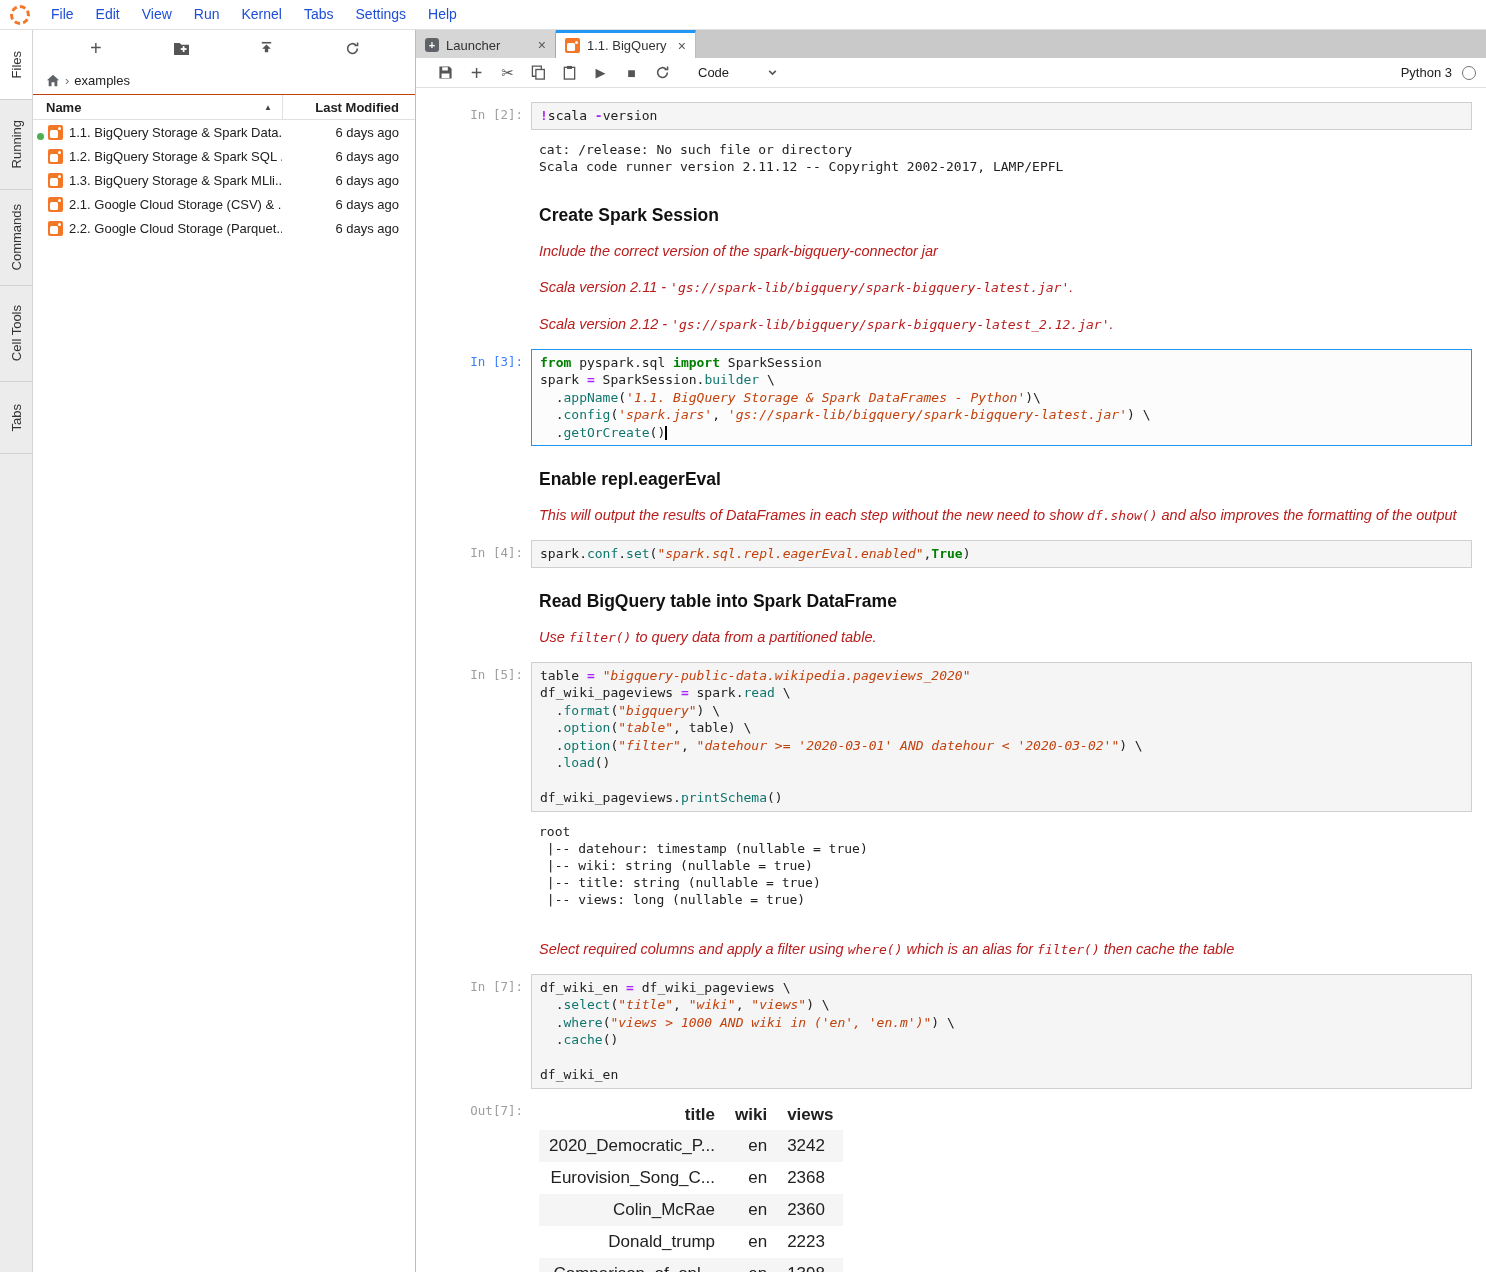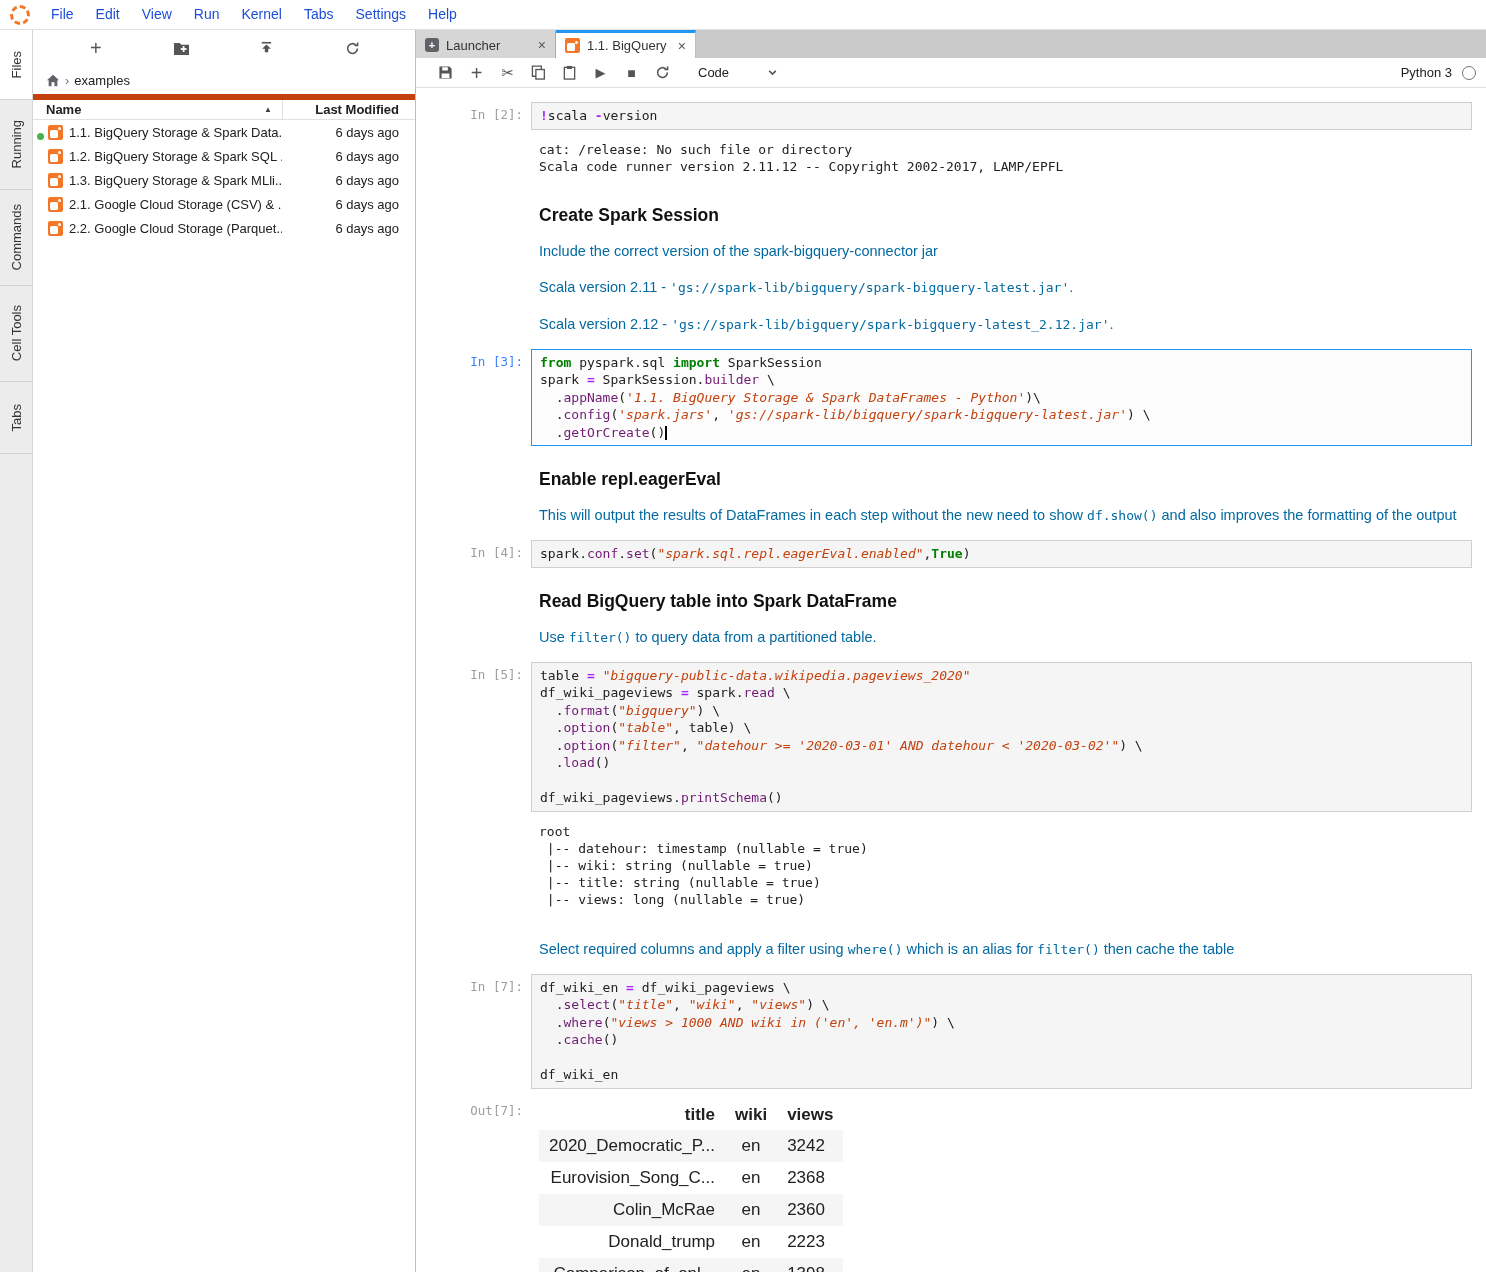--- a/index.html
+++ b/index.html
@@ -26,21 +26,21 @@
   
   .file-panel { width:383px; background:#fff; border-right:1px solid #bdbdbd;
                 display:flex; flex-direction:column; }
   .fb-toolbar { height:36px; display:flex; align-items:center; justify-content:space-around;
                 padding:0 20px; }
   .fb-toolbar .ic { width:24px; text-align:center; }
   .fb-breadcrumb { height:28px; display:flex; align-items:center; padding:0 13px;
                    font-size:13px; color:#212121; gap:5px; }
   .crumb-sep { color:#757575; font-size:13px; }
   .fb-headers { height:26px; display:flex; align-items:center;
-                border-top:6px solid #c2410c; border-bottom:1px solid #e0e0e0;
+                border-top:1px solid #c2410c; border-bottom:1px solid #e0e0e0;
                 font-size:13px; font-weight:bold; }
   .col-name { flex:1; padding-left:13px; display:flex; align-items:center; }
   .sort-ic { margin-left:auto; margin-right:10px; font-size:8px; color:#424242; }
   .col-mod { width:133px; text-align:right; padding-right:16px; border-left:1px solid #e0e0e0;
              height:100%; display:flex; align-items:center; justify-content:flex-end; }
   .fb-row { height:24px; display:flex; align-items:center; font-size:13px; cursor:default; }
   .run-dot { width:7px; height:7px; border-radius:50%; background:#4caf50;
              position:absolute; left:4px; top:8px; }
   .fb-name { flex:1; display:flex; align-items:center; gap:6px; padding-left:15px;
              position:relative; white-space:nowrap; overflow:hidden; }
@@ -87,38 +87,38 @@
   .prompt.active { color:#3b82f6; }
   .input { flex:1; background:#f5f5f5; border:1px solid #cfcfcf; padding:4px 8px;
            font-family:"DejaVu Sans Mono", monospace; font-size:13px; line-height:17.5px;
            white-space:pre; overflow:hidden; }
   .input.active { background:#fcfcfc; border:1px solid #2196f3; }
   .cell-block { margin-bottom:9px; }
   .cm-line { min-height:17.5px; }
   .tk-kw  { color:#008000; font-weight:bold; }
   .tk-str { color:#c2410c;font-style:italic; }
   .tk-op  { color:#aa22ff; font-weight:bold; }
-  .tk-prop{ color:#701a75; }
+  .tk-prop{ color:#0f766e; }
   .caret { display:inline-block; width:1.3px; height:14px; background:#000;
            vertical-align:text-bottom; }
 
   .out-row { display:flex; margin:6px 0 14px; }
   .out-text { flex:1; font-family:"DejaVu Sans Mono", monospace; font-size:13px;
               line-height:17px; color:#212121; padding:2px 8px; white-space:pre; }
 
   .md-body { flex:1; padding:0 8px; }
   .md-h { font-size:17.5px; font-weight:bold; color:#111; margin:14px 0 4px; }
-  .md-p { font-size:14.5px; color:#0369a1; line-height:22px; margin:14px 0 4px; max-width:1330px; }
+  .md-p { font-size:14.5px; color:#b91c1c; line-height:22px; margin:14px 0 4px; max-width:1330px;font-style:italic; }
   .md-code { font-family:"DejaVu Sans Mono", monospace; font-size:13px; }
 
   .out-table { border-collapse:collapse; font-size:17px; margin-left:8px; margin-top:2px; }
   .out-table th { font-weight:bold; padding:5px 10px; }
   .out-table td { padding:6px 10px; }
   .out-table .c-title { text-align:right; min-width:130px; }
-  .out-table .c-wiki  { text-align:center; min-width:30px;margin-top:10px; }
+  .out-table .c-wiki  { text-align:right; min-width:30px;margin-top:10px; }
   .out-table .c-views { min-width:40px; }
   .out-table tbody tr:nth-child(odd) { background:#f5f5f5; }
 
   .ic { cursor:default; font-size:14px; color:#555; display:inline-flex;
         align-items:center; justify-content:center; }
   .ic svg { display:block; }
 </style>
 </head>
 <body>
 

